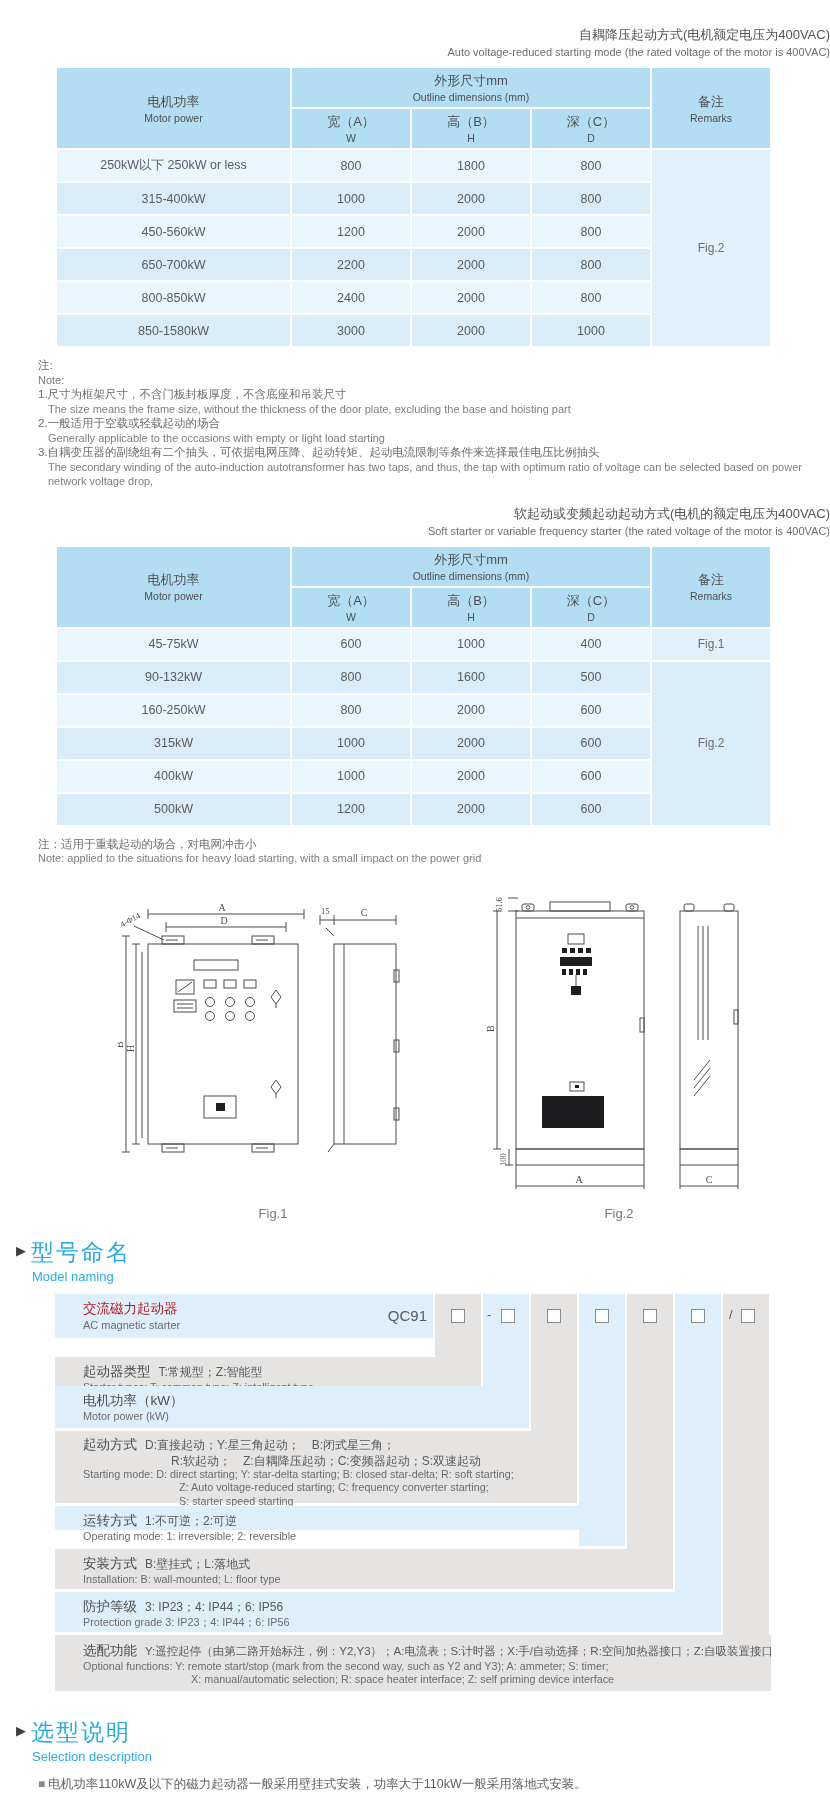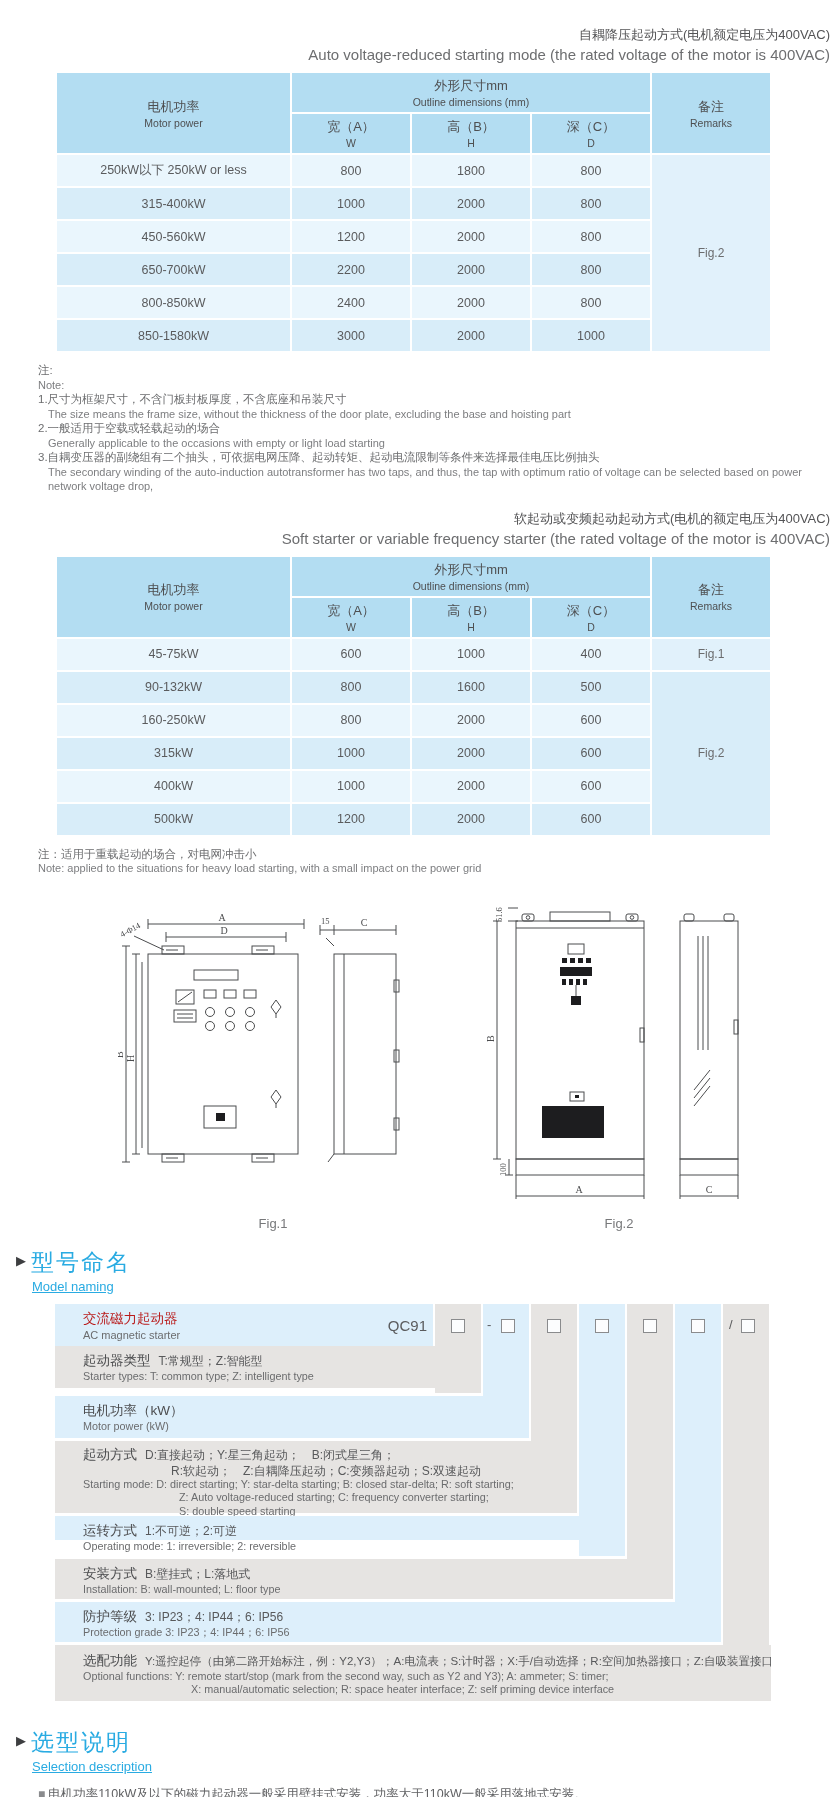--- a/index.html
+++ b/index.html
@@ -3,21 +3,21 @@
 <meta charset="utf-8">
 <style>
   html,body{margin:0;padding:0;}
   body{width:830px;height:1797px;background:#ffffff;position:relative;overflow:hidden;
        font-family:"Liberation Sans","DejaVu Sans",sans-serif;color:#58595b;}
   .content{padding-top:26px;}
 
   
   .sec-head{margin-left:38px;text-align:right;}
   .sec-head .zh{font-size:13px;color:#545456;}
-  .sec-head .en{font-size:15px;color:#6d6e70;margin-top:2px;}
+  .sec-head .en{font-size:11px;color:#6d6e70;margin-top:2px;}
 
   
   table.dim{border-collapse:collapse;margin:8px 0 0 55px;table-layout:fixed;width:715px;}
   .dim th,.dim td{border:2px solid #fff;text-align:center;font-weight:normal;vertical-align:middle;}
   .dim thead th{background:#b3ddf2;color:#4e4f51;padding:4px 0;}
   .dim thead .thzh{font-size:13px;display:block;}
   .dim thead .then{font-size:10.5px;display:block;margin-top:1px;}
   .dim tbody td{background:#eaf6fd;height:29px;font-size:12.5px;color:#5a5b5d;}
   .dim tbody tr:nth-child(even) td{background:#d8edf9;}
   .dim td.remark{background:#e1f1fb;font-size:12px;color:#6b6c6e;}
@@ -32,21 +32,21 @@
   .fig-label{font-size:13px;color:#77787a;margin-top:2px;}
   .tech{stroke:#4b4c4e;fill:none;stroke-width:1;}
   .tech-fill{fill:#1d1d1f;stroke:none;}
   .dimtxt{font-size:10px;fill:#4b4c4e;font-family:"Liberation Serif",serif;}
   .dimtxt-s{font-size:8.5px;fill:#4b4c4e;font-family:"Liberation Serif",serif;}
 
   
   .big-head{margin:16px 0 0 16px;}
   .big-head .marker{font-size:13px;color:#3d3e40;margin-right:5px;vertical-align:5px;}
   .big-head .zh{font-size:23px;color:#29abe2;letter-spacing:2px;}
-  .big-head .en{font-size:13px;color:#29abe2;margin:1px 0 0 16px;text-decoration:underline;}
+  .big-head .en{font-size:13px;color:#29abe2;margin:1px 0 0 16px;}
 
   
   #naming{position:relative;width:716px;height:397px;margin:10px 0 0 55px;}
   .strip{position:absolute;top:0;width:46px;}
   .strip.g{background:#e6e4e2;}
   .strip.b{background:#ddeffb;}
   .nrow{position:absolute;left:0;box-sizing:border-box;}
   .nrow.b{background:#ddeffb;}
   .nrow.g{background:#e6e4e2;}
   .ninner{padding:5px 0 0 28px;white-space:nowrap;}
@@ -431,41 +431,41 @@
     <span class="nbox" style="left:686px"></span>
 
     <div class="nrow b" style="top:0;height:44px;width:378px">
       <div class="ninner" style="padding-top:6px">
         <div class="nr1zh">交流磁力起动器</div>
         <div class="nr1en">AC magnetic starter</div>
       </div>
     </div>
     <div class="ncode">QC91</div>
 
-    <div class="nrow g" style="top:42px;height:42px;width:426px">
+    <div class="nrow g" style="top:63px;height:42px;width:426px">
       <div class="ninner">
         <div><span class="nlabel">起动器类型</span><span class="nopts">T:常规型；Z:智能型</span></div>
         <div class="nen">Starter types: T: common type; Z: intelligent type</div>
       </div>
     </div>
 
     <div class="nrow b" style="top:92px;height:42px;width:474px">
       <div class="ninner">
         <div><span class="nlabel">电机功率（kW）</span></div>
         <div class="nen">Motor power (kW)</div>
       </div>
     </div>
 
     <div class="nrow g" style="top:137px;height:72px;width:522px">
       <div class="ninner" style="padding-top:4px">
         <div><span class="nlabel">起动方式</span><span class="nopts">D:直接起动；Y:星三角起动；　B:闭式星三角；</span></div>
         <div class="nzh2">R:软起动；　Z:自耦降压起动；C:变频器起动；S:双速起动</div>
         <div class="nen">Starting mode: D: direct starting; Y: star-delta starting; B: closed star-delta; R: soft starting;</div>
         <div class="nen i1">Z: Auto voltage-reduced starting; C: frequency converter starting;</div>
-        <div class="nen i1">S: double speed starting</div>
+        <div class="nen i1">S: starter speed starting</div>
       </div>
     </div>
 
     <div class="nrow b" style="top:212px;height:24px;width:570px">
       <div class="ninner">
         <div><span class="nlabel">运转方式</span><span class="nopts">1:不可逆；2:可逆</span></div>
         <div class="nen">Operating mode: 1: irreversible; 2: reversible</div>
       </div>
     </div>
 

